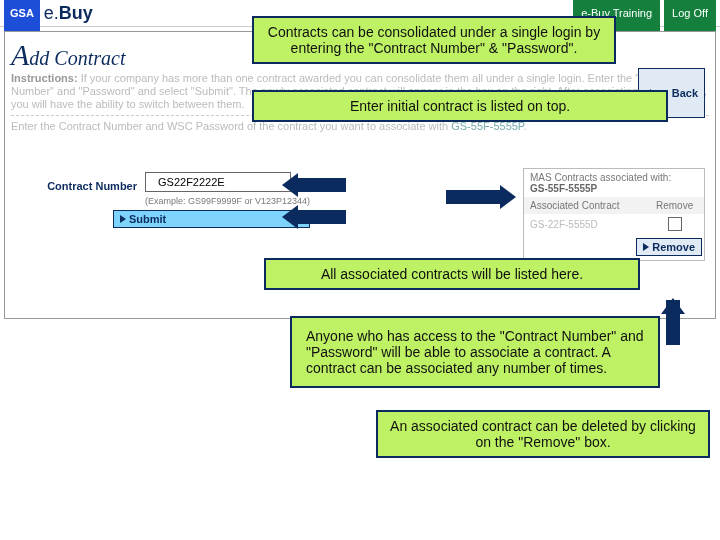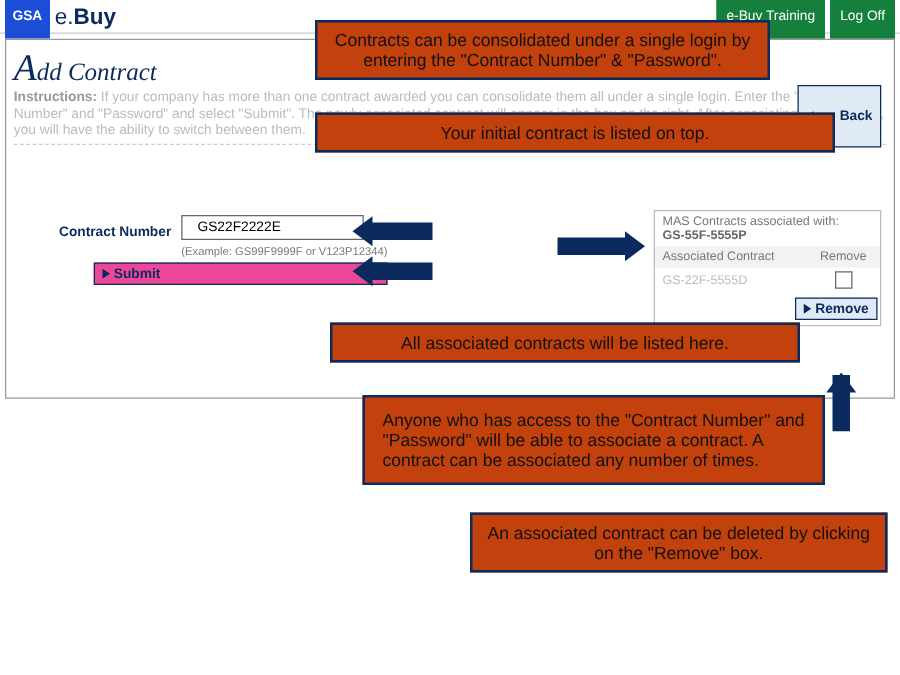--- a/index.html
+++ b/index.html
@@ -11,31 +11,31 @@
 .pillbtn{background:#15803d;color:#fff;font-size:11px;padding:15px 8px;border-radius:2px}
 .mainframe{border:1px solid #999;margin:4px;height:288px;position:relative;box-sizing:border-box;padding:6px;background:#fff;color:#888}
 .addtitle{font-family:"Times New Roman",serif;font-size:20px;color:#0b2b5e;font-style:italic}
 .addtitle .bigA{font-size:30px;font-style:italic}
 .blurred{color:#bbb;font-size:11px;line-height:13px}
 .leftform{position:absolute;left:12px;top:140px}
 .fieldrow{display:flex;align-items:flex-end;margin-bottom:6px}
 .lbl{color:#0b2b5e;font-size:11px;font-weight:bold;width:120px;text-align:right;padding-right:8px}
 .txtinput{border:1px solid #666;height:16px;width:120px;font-size:11px;padding:1px 12px}
 .example{color:#7a7a7a;font-size:9px;margin-left:128px;margin-top:-2px;margin-bottom:4px}
-.submitbtn{background:#ec4899;border:1px solid #0b2b5e;color:#0b2b5e;font-size:11px;font-weight:bold;padding:2px 6px;margin-left:58px;cursor:pointer;display:flex;align-items:center;gap:3px}
+.submitbtn{background:#7dd3fc;border:1px solid #0b2b5e;color:#0b2b5e;font-size:11px;font-weight:bold;padding:2px 6px;margin-left:96px;cursor:pointer;display:flex;align-items:center;gap:3px}
 .backbtn{position:absolute;right:10px;top:36px;background:#dfeaf4;border:1px solid #0b2b5e;color:#0b2b5e;font-size:11px;font-weight:bold;padding:18px 6px;display:flex;align-items:center;gap:21px}
 .tri{width:0;height:0;display:inline-block}
 .tri.r{border-top:4px solid transparent;border-bottom:4px solid transparent;border-left:6px solid #0b2b5e}
 .tri.l{border-top:4px solid transparent;border-bottom:4px solid transparent;border-right:6px solid #0b2b5e}
 .sidebox{position:absolute;right:10px;top:136px;width:180px;border:1px solid #bbb;font-size:10px}
 .sidebox .hdr{background:#f2f2f2;padding:2px 0px;color:#777;border-bottom:1px solid #ddd}
 .sidebox td{padding:3px 6px}
 .cb{width:12px;height:12px;border:1px solid #666}
 .removebtn{background:#dfeaf4;border:1px solid #0b2b5e;color:#0b2b5e;font-size:11px;font-weight:bold;padding:2px 6px;display:flex;align-items:center;gap:3px;float:right;margin:4px 2px;cursor:pointer}
-.callout{position:absolute;background:#c2410c;border:2px solid #0b2b5e;padding:6px 10px;font-size:14px;color:#111;text-align:center;font-family:Arial}
+.callout{position:absolute;background:#bef264;border:2px solid #0b2b5e;padding:6px 10px;font-size:14px;color:#111;text-align:center;font-family:Arial}
 .small{font-size:14px}
 .arrow{position:absolute;width:70px;height:14px;background:#0b2b5e}
 .arrow:after{content:"";position:absolute;width:0;height:0;border-top:12px solid transparent;border-bottom:12px solid transparent}
 .arrow.right:after{right:-14px;top:-5px;border-left:16px solid #0b2b5e}
 .arrow.left:after{left:-14px;top:-5px;border-right:16px solid #0b2b5e}
 .arrow.up{width:14px;height:45px}
 .arrow.up:after{top:-14px;left:-5px;border-left:12px solid transparent;border-right:12px solid transparent;border-bottom:16px solid #0b2b5e}
 hr.sep{border:none;border-top:1px dashed #ccc;margin:4px 0}
 </style>
 </head>
@@ -47,20 +47,21 @@
   <div class="navbtn">
     <div class="pillbtn">e-Buy Training</div>
     <div class="pillbtn">Log Off</div>
   </div>
 </div>
 
 <div class="mainframe">
   <div class="addtitle"><span class="bigA">A</span><span>dd Contract</span></div>
   <div class="blurred"><b style="color:#999">Instructions:</b> <span>If your company has more than one contract awarded you can consolidate them all under a single login. Enter the "Contract Number" and "Password" and select "Submit". The newly associated contract will appear in the box on the right. After associating the contracts, you will have the ability to switch between them.</span></div>
   <hr class="sep">
+  <div class="blurred"><span>Enter the Contract Number and WSC Password of the contract you want to associate with</span> <span style="color:#7aa">GS-55F-5555P</span>.</div>
 
   <div class="backbtn">
       <span class="tri l"></span>
       <span>Back</span>
     </div>
 
   <div class="leftform">
     <div class="fieldrow">
       <div class="lbl">Contract Number</div>
       <input class="txtinput" value="GS22F2222E" style="">
@@ -92,21 +93,21 @@
       </table>
     <div class="removebtn">
         <span class="tri r"></span>
         <span>Remove</span>
       </div>
     <div style="clear:both"></div>
   </div>
 </div>
 
 <div class="callout" style="left:252px;top:16px;width:340px">Contracts can be consolidated under a single login by entering the "Contract Number" &amp; "Password".</div>
-<div class="callout" style="left:252px;top:90px;width:392px">Your initial contract is listed on top.</div>
+<div class="callout" style="left:252px;top:90px;width:392px">Enter initial contract is listed on top.</div>
 <div class="callout small" style="left:264px;top:258px;width:352px">All associated contracts will be listed here.</div>
 <div class="callout small" style="left:290px;top:316px;width:338px;text-align:left;padding:10px 14px">Anyone who has access to the "Contract Number" and "Password" will be able to associate a contract. A contract can be associated any number of times.</div>
 <div class="callout small" style="left:376px;top:410px;width:310px">An associated contract can be deleted by clicking on the "Remove" box.</div>
 
 <div class="arrow left" style="left:296px;top:178px;width:50px"></div>
 <div class="arrow left" style="left:296px;top:210px;width:50px"></div>
 <div class="arrow right" style="left:446px;top:190px;width:56px"></div>
 <div class="arrow up" style="left:666px;top:300px"></div>
 
 </body></html>

